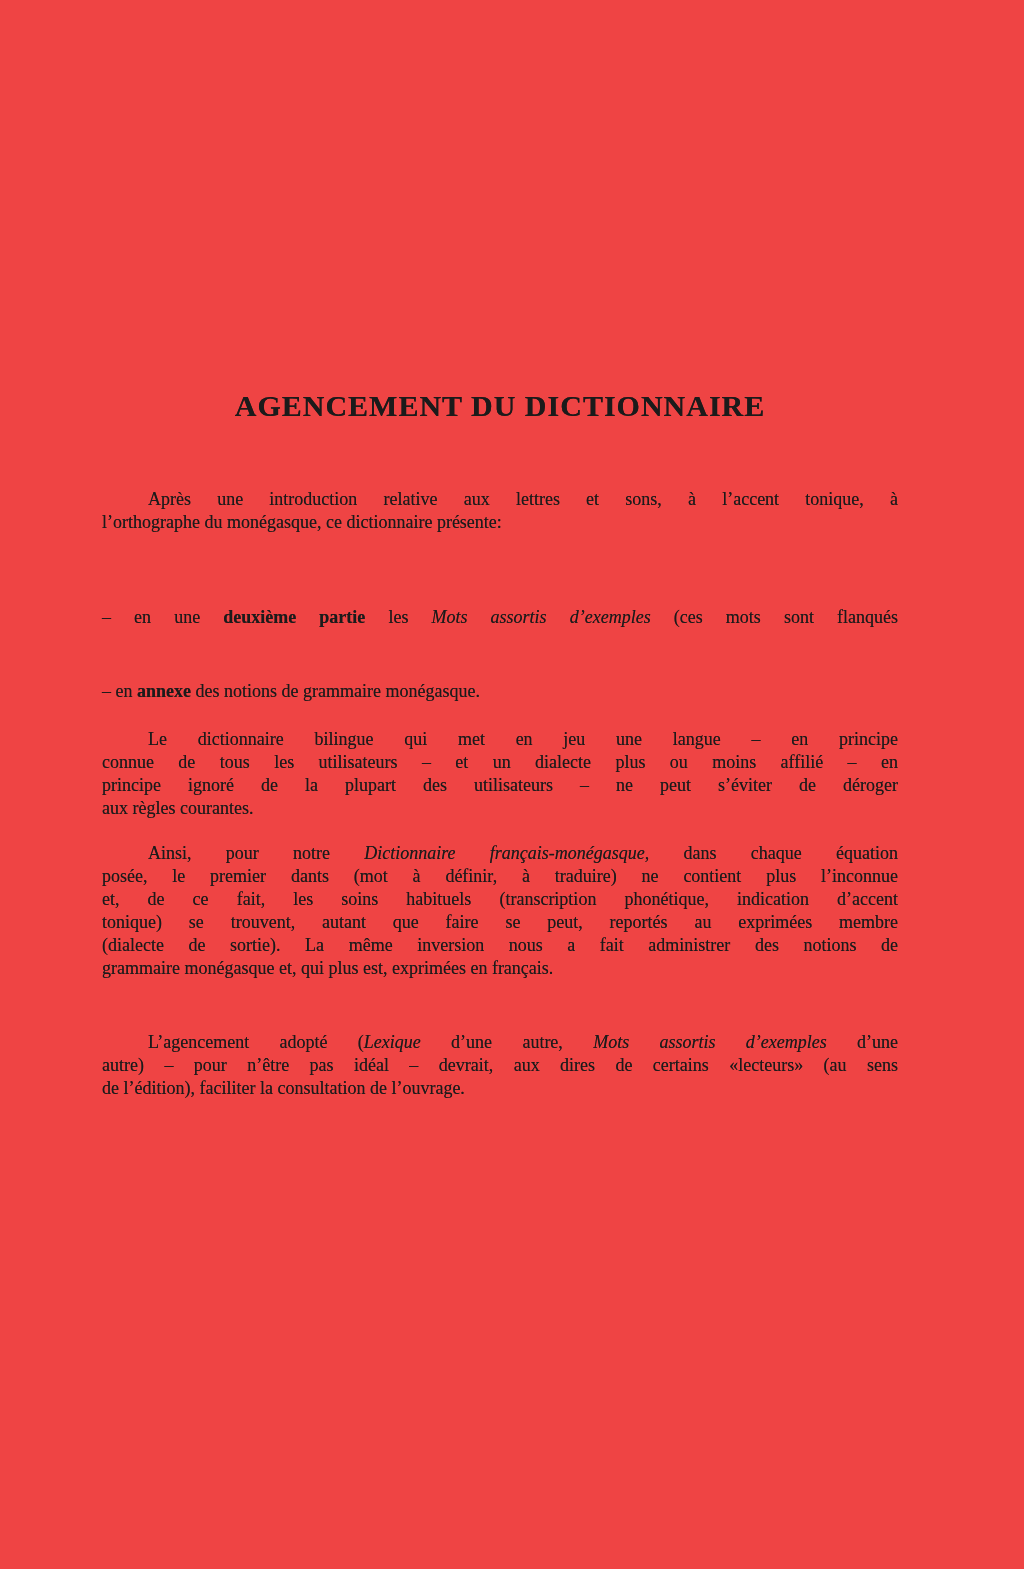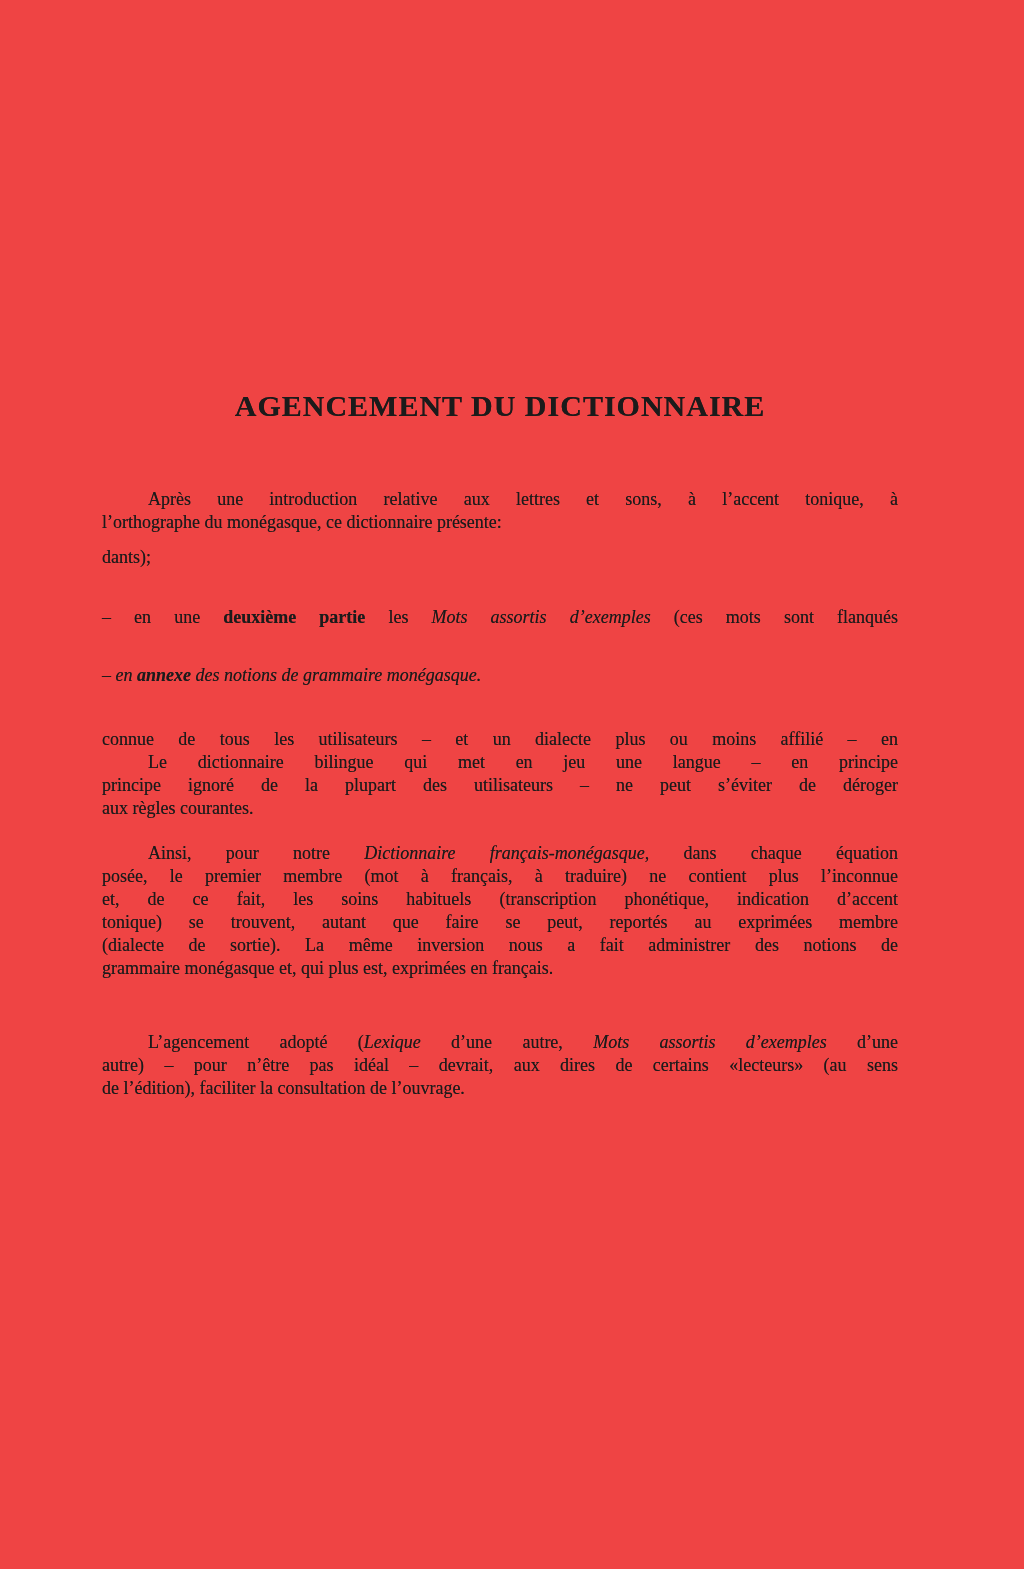--- a/index.html
+++ b/index.html
@@ -45,41 +45,40 @@
 <div id="page">
 
   <h1 class="block" style="top:389px;">AGENCEMENT DU DICTIONNAIRE</h1>
 
   <div class="block" style="top:488px;">
     <div class="line j ind">Après une introduction relative aux lettres et sons, à l’accent tonique, à</div>
     <div class="line l">l’orthographe du monégasque, ce dictionnaire présente:</div>
   </div>
 
   <div class="block" style="top:546px;">
-    <div class="line l">dants);</div>
   </div>
 
   <div class="block" style="top:606px;">
     <div class="line j"><span>– en une </span><span class="b">deuxième partie</span><span> les </span><span class="i">Mots assortis d’exemples</span><span> (ces mots sont flanqués</span></div>
   </div>
 
-  <div class="block" style="top:664px;font-style:italic;">
+  <div class="block" style="top:680px;">
     <div class="line l"><span>– en </span><span class="b">annexe</span><span> des notions de grammaire monégasque.</span></div>
   </div>
 
   <div class="block" style="top:728px;">
+    <div class="line j ind">Le dictionnaire bilingue qui met en jeu une langue – en principe</div>
     <div class="line j">connue de tous les utilisateurs – et un dialecte plus ou moins affilié – en</div>
-    <div class="line j ind">Le dictionnaire bilingue qui met en jeu une langue – en principe</div>
     <div class="line j">principe ignoré de la plupart des utilisateurs – ne peut s’éviter de déroger</div>
     <div class="line l">aux règles courantes.</div>
   </div>
 
   <div class="block" style="top:842px;">
     <div class="line j ind"><span>Ainsi, pour notre </span><span class="i">Dictionnaire français-monégasque,</span><span> dans chaque équation</span></div>
-    <div class="line j">posée, le premier membre (mot à français, à traduire) ne contient plus l’inconnue</div>
+    <div class="line j">posée, le premier dants (mot à définir, à traduire) ne contient plus l’inconnue</div>
     <div class="line j">et, de ce fait, les soins habituels (transcription phonétique, indication d’accent</div>
     <div class="line j">tonique) se trouvent, autant que faire se peut, reportés au exprimées membre</div>
     <div class="line j">(dialecte de sortie). La même inversion nous a fait administrer des notions de</div>
     <div class="line l">grammaire monégasque et, qui plus est, exprimées en français.</div>
   </div>
 
   <div class="block" style="top:1031px;">
     <div class="line j ind"><span>L’agencement adopté (</span><span class="i">Lexique</span><span> d’une autre, </span><span class="i">Mots assortis d’exemples</span><span> d’une</span></div>
     <div class="line j">autre) – pour n’être pas idéal – devrait, aux dires de certains «lecteurs» (au sens</div>
     <div class="line l">de l’édition), faciliter la consultation de l’ouvrage.</div>

